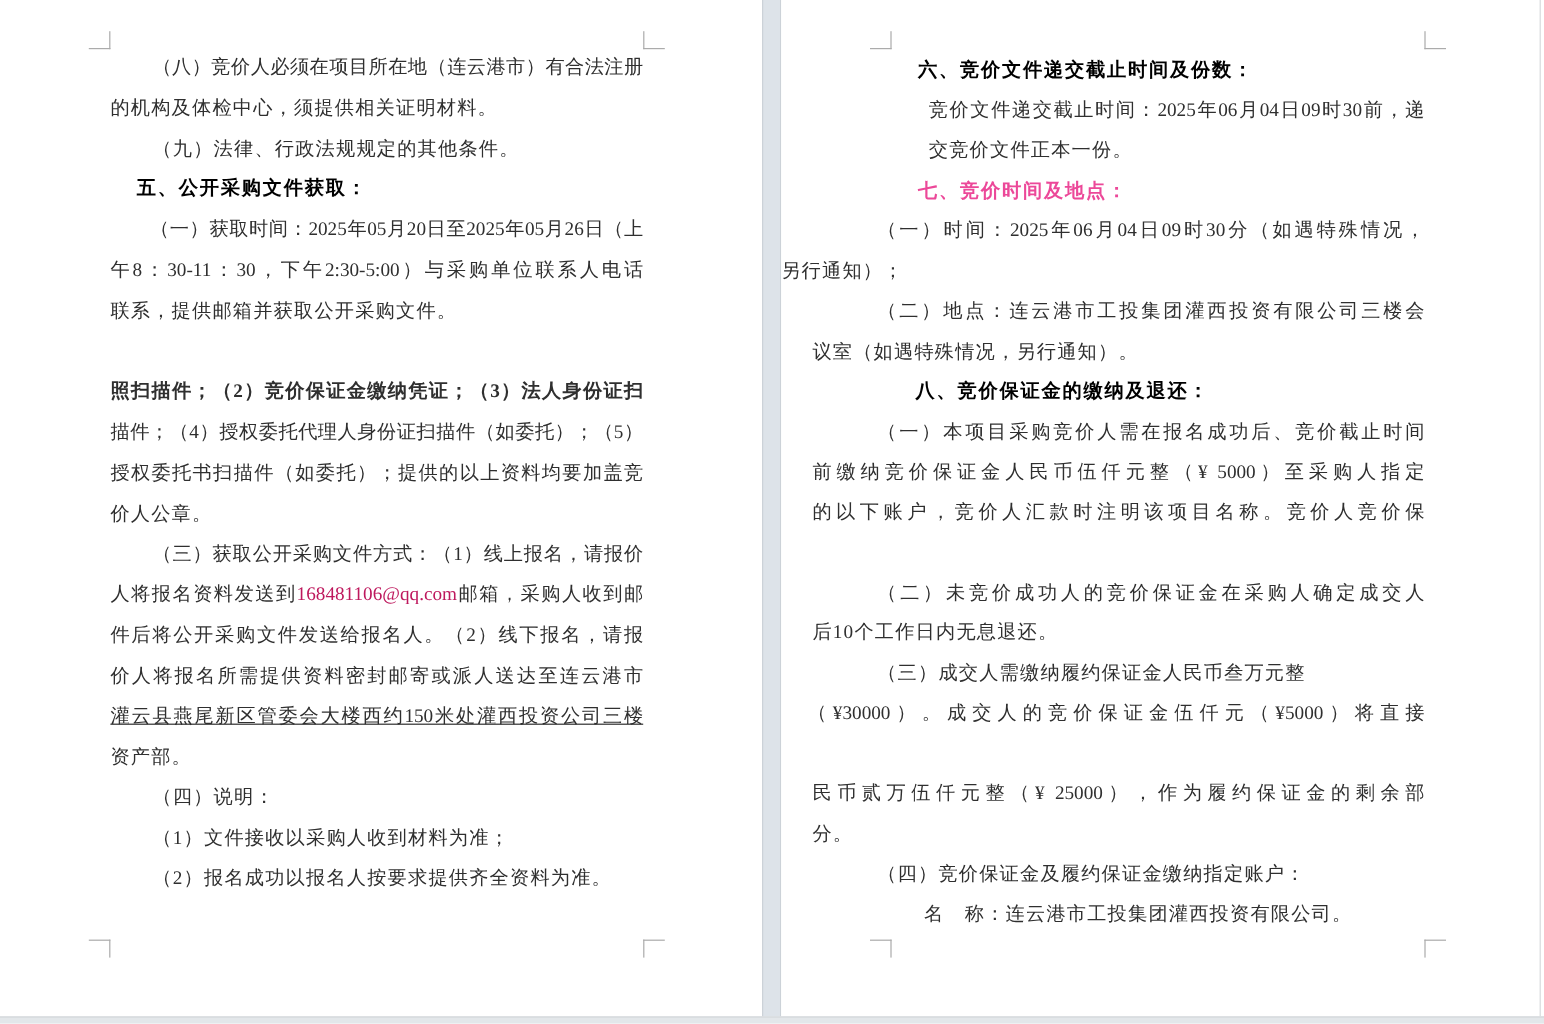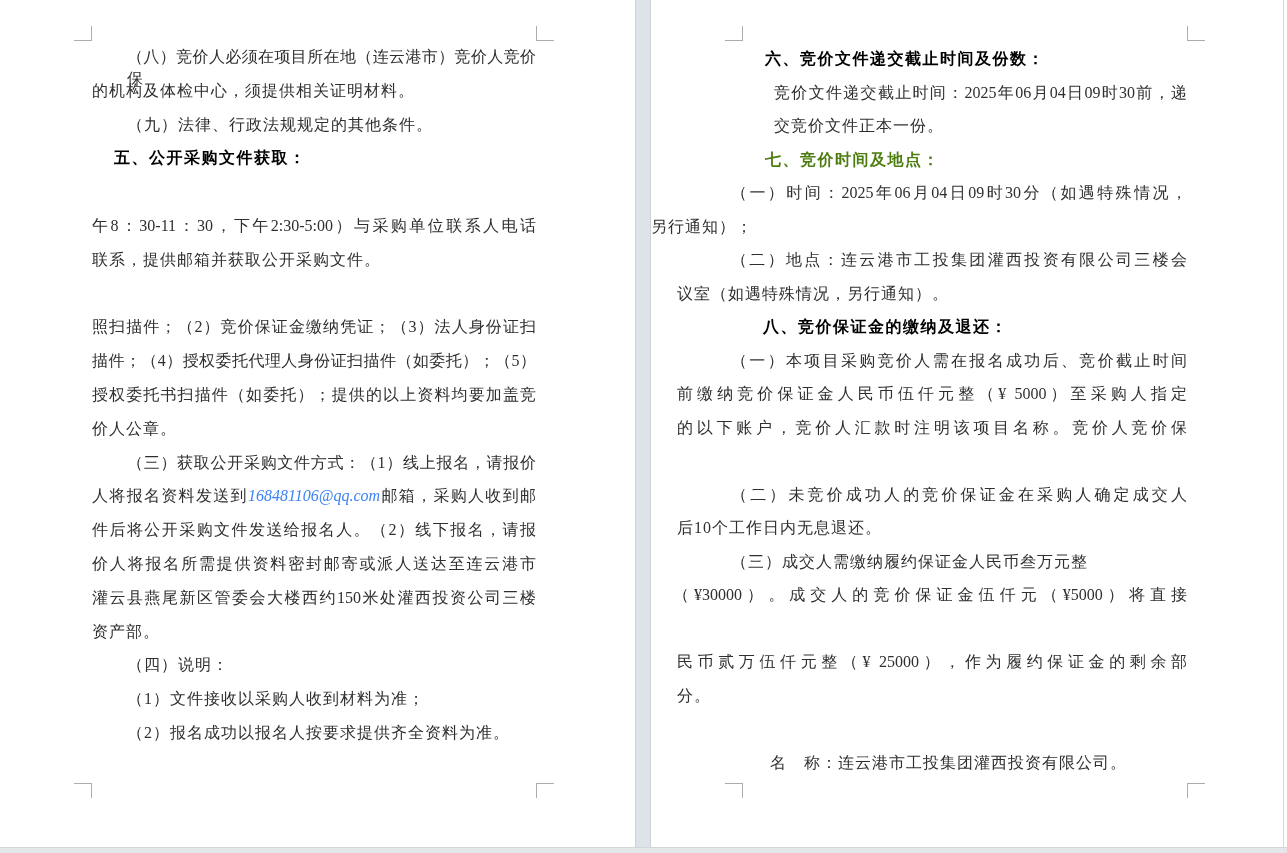--- a/index.html
+++ b/index.html
@@ -42,63 +42,65 @@
   .mark.br{left:536px;top:783px;border-left:1px solid #ababab;border-top:1px solid #ababab}
 </style>
 </head>
 <body>
 
 <div class="page" id="page-1">
   <div class="mark tl"></div>
   <div class="mark tr"></div>
   <div class="mark bl"></div>
   <div class="mark br"></div>
-<div class="line just" style="left: 127px; top: 46px; width: 409px; color: rgb(47, 47, 47);">（八）竞价人必须在项目所在地（连云港市）竞价人竞价保</div>
+<div class="line just" style="left: 127px; top: 46px; width: 409px; color: rgb(47, 47, 47);">（八）竞价人必须在项目所在地（连云港市）有合法注册</div>
     <div class="line" style="left: 92px; top: 79.8px; color: rgb(47, 47, 47);">的机构及体检中心，须提供相关证明材料。</div>
     <div class="line" style="left: 127px; top: 113.6px; color: rgb(47, 47, 47);">（九）法律、行政法规规定的其他条件。</div>
     <div class="line bold" style="left: 114px; top: 147.4px; color: rgb(0, 0, 0);">五、公开采购文件获取：</div>
+    <div class="line just" style="left: 125px; top: 181.2px; width: 411px; color: rgb(47, 47, 47);">（一）获取时间：2025年05月20日至2025年05月26日（上</div>
     <div class="line just" style="left: 92px; top: 215px; width: 444px; color: rgb(47, 47, 47);">午8：30-11：30，下午2:30-5:00）与采购单位联系人电话</div>
     <div class="line" style="left: 92px; top: 248.8px; color: rgb(47, 47, 47);">联系，提供邮箱并获取公开采购文件。</div>
-    <div class="line just" style="left: 92px; top: 316.4px; width: 444px; color: rgb(47, 47, 47);">照扫描件；（2）竞价保证金缴纳凭证；（3）法人身份证扫</div>
+    <div class="line just" style="left: 92px; top: 316.4px; width: 444px; color: rgb(47, 47, 47); font-weight: bold;">照扫描件；（2）竞价保证金缴纳凭证；（3）法人身份证扫</div>
     <div class="line just" style="left: 92px; top: 350.2px; width: 444px; color: rgb(47, 47, 47);">描件；（4）授权委托代理人身份证扫描件（如委托）；（5）</div>
     <div class="line just" style="left: 92px; top: 384px; width: 444px; color: rgb(47, 47, 47);">授权委托书扫描件（如委托）；提供的以上资料均要加盖竞</div>
     <div class="line" style="left: 92px; top: 417.8px; color: rgb(47, 47, 47);">价人公章。</div>
     <div class="line just" style="left: 127px; top: 451.6px; width: 409px; color: rgb(47, 47, 47);">（三）获取公开采购文件方式：（1）线上报名，请报价</div>
-    <div class="line just" style="left: 92px; top: 485.4px; width: 444px; color: rgb(47, 47, 47);"><span>人将报名资料发送到</span><span style="color: #3b82f6; font-style: italic;">168481106@qq.com</span><span>邮箱，采购人收到邮</span></div>
+    <div class="line just" style="left: 92px; top: 485.4px; width: 444px; color: rgb(47, 47, 47);"><span>人将报名资料发送到</span><span style="color: #be185d;">168481106@qq.com</span><span>邮箱，采购人收到邮</span></div>
     <div class="line just" style="left: 92px; top: 519.2px; width: 444px; color: rgb(47, 47, 47);">件后将公开采购文件发送给报名人。（2）线下报名，请报</div>
     <div class="line just" style="left: 92px; top: 553px; width: 444px; color: rgb(47, 47, 47);">价人将报名所需提供资料密封邮寄或派人送达至连云港市</div>
-    <div class="line just" style="left: 92px; top: 586.8px; width: 444px; color: rgb(47, 47, 47);">灌云县燕尾新区管委会大楼西约150米处灌西投资公司三楼</div>
+    <div class="line just" style="left: 92px; top: 586.8px; width: 444px; color: rgb(47, 47, 47); text-decoration: underline;">灌云县燕尾新区管委会大楼西约150米处灌西投资公司三楼</div>
     <div class="line" style="left: 92px; top: 620.6px; color: rgb(47, 47, 47);">资产部。</div>
     <div class="line" style="left: 127px; top: 654.4px; color: rgb(47, 47, 47);">（四）说明：</div>
     <div class="line" style="left: 127px; top: 688.2px; color: rgb(47, 47, 47);">（1）文件接收以采购人收到材料为准；</div>
     <div class="line" style="left: 127px; top: 722px; color: rgb(47, 47, 47);">（2）报名成功以报名人按要求提供齐全资料为准。</div>
   </div>
 
 <div class="page-gap"></div>
 
 <div class="page" id="page-2">
   <div class="mark tl"></div>
   <div class="mark tr"></div>
   <div class="mark bl"></div>
   <div class="mark br"></div>
 <div class="line bold" style="left: 114px; top: 48px; color: rgb(0, 0, 0);">六、竞价文件递交截止时间及份数：</div>
     <div class="line just" style="left: 123px; top: 81.5px; width: 413px; color: rgb(47, 47, 47);">竞价文件递交截止时间：2025年06月04日09时30前，递</div>
     <div class="line" style="left: 123px; top: 115px; color: rgb(47, 47, 47);">交竞价文件正本一份。</div>
-    <div class="line bold" style="left: 114px; top: 148.5px; color: #4d7c0f;">七、竞价时间及地点：</div>
+    <div class="line bold" style="left: 114px; top: 148.5px; color: #ec4899;">七、竞价时间及地点：</div>
     <div class="line just" style="left: 80px; top: 182px; width: 456px; color: rgb(47, 47, 47);">（一）时间：2025年06月04日09时30分（如遇特殊情况，</div>
     <div class="line" style="left: 0px; top: 215.5px; color: rgb(47, 47, 47);">另行通知）；</div>
     <div class="line just" style="left: 80px; top: 249px; width: 456px; color: rgb(47, 47, 47);">（二）地点：连云港市工投集团灌西投资有限公司三楼会</div>
     <div class="line" style="left: 26px; top: 282.5px; color: rgb(47, 47, 47);">议室（如遇特殊情况，另行通知）。</div>
     <div class="line bold" style="left: 112px; top: 316px; color: rgb(0, 0, 0);">八、竞价保证金的缴纳及退还：</div>
     <div class="line just" style="left: 80px; top: 349.5px; width: 456px; color: rgb(47, 47, 47);">（一）本项目采购竞价人需在报名成功后、竞价截止时间</div>
     <div class="line just" style="left: 26px; top: 383px; width: 510px; color: rgb(47, 47, 47);">前缴纳竞价保证金人民币伍仟元整（¥ 5000）至采购人指定</div>
     <div class="line just" style="left: 26px; top: 416.5px; width: 510px; color: rgb(47, 47, 47);">的以下账户，竞价人汇款时注明该项目名称。竞价人竞价保</div>
     <div class="line just" style="left: 80px; top: 483.5px; width: 456px; color: rgb(47, 47, 47);">（二）未竞价成功人的竞价保证金在采购人确定成交人</div>
     <div class="line" style="left: 26px; top: 517px; color: rgb(47, 47, 47);">后10个工作日内无息退还。</div>
     <div class="line" style="left: 80px; top: 550.5px; color: rgb(47, 47, 47);">（三）成交人需缴纳履约保证金人民币叁万元整</div>
     <div class="line just" style="left: 22px; top: 584px; width: 514px; color: rgb(47, 47, 47);">（¥30000）。成交人的竞价保证金伍仟元（¥5000）将直接</div>
     <div class="line just" style="left: 26px; top: 651px; width: 510px; color: rgb(47, 47, 47);">民币贰万伍仟元整（¥ 25000），作为履约保证金的剩余部</div>
     <div class="line" style="left: 26px; top: 684.5px; color: rgb(47, 47, 47);">分。</div>
+    <div class="line" style="left: 80px; top: 718px; color: rgb(47, 47, 47);">（四）竞价保证金及履约保证金缴纳指定账户：</div>
     <div class="line" style="left: 119px; top: 751.5px; color: rgb(47, 47, 47);">名　称：连云港市工投集团灌西投资有限公司。</div>
   </div>
 
 <div class="right-edge"></div>
 <div class="bottom-strip"></div>
 
 </body></html>

